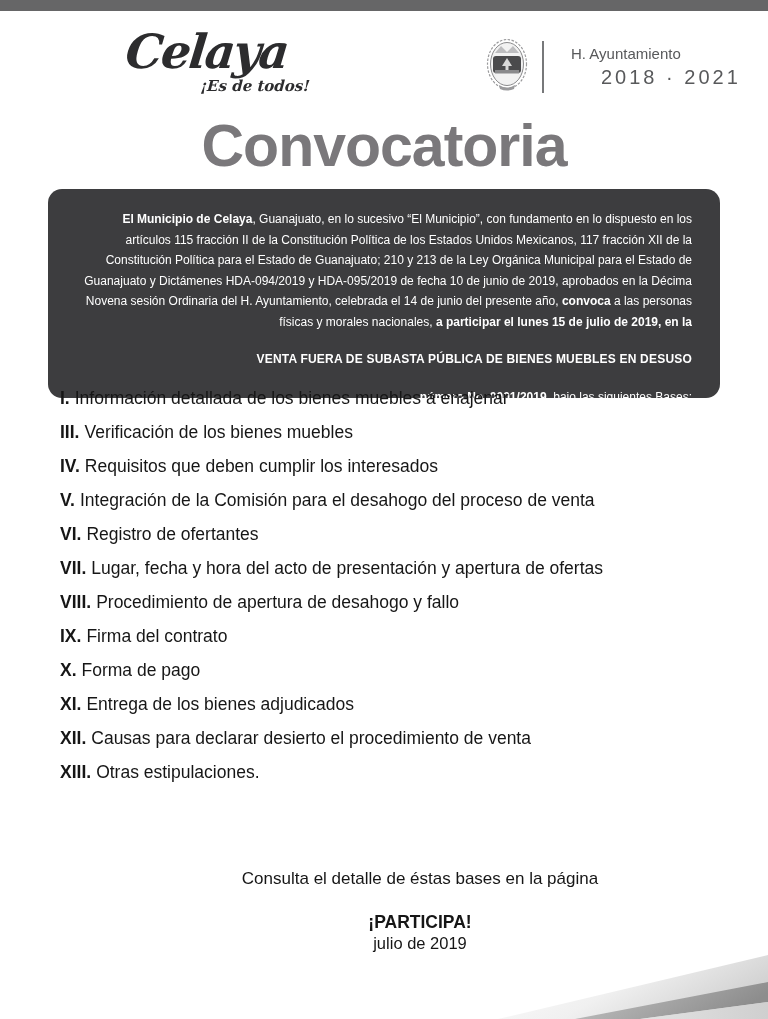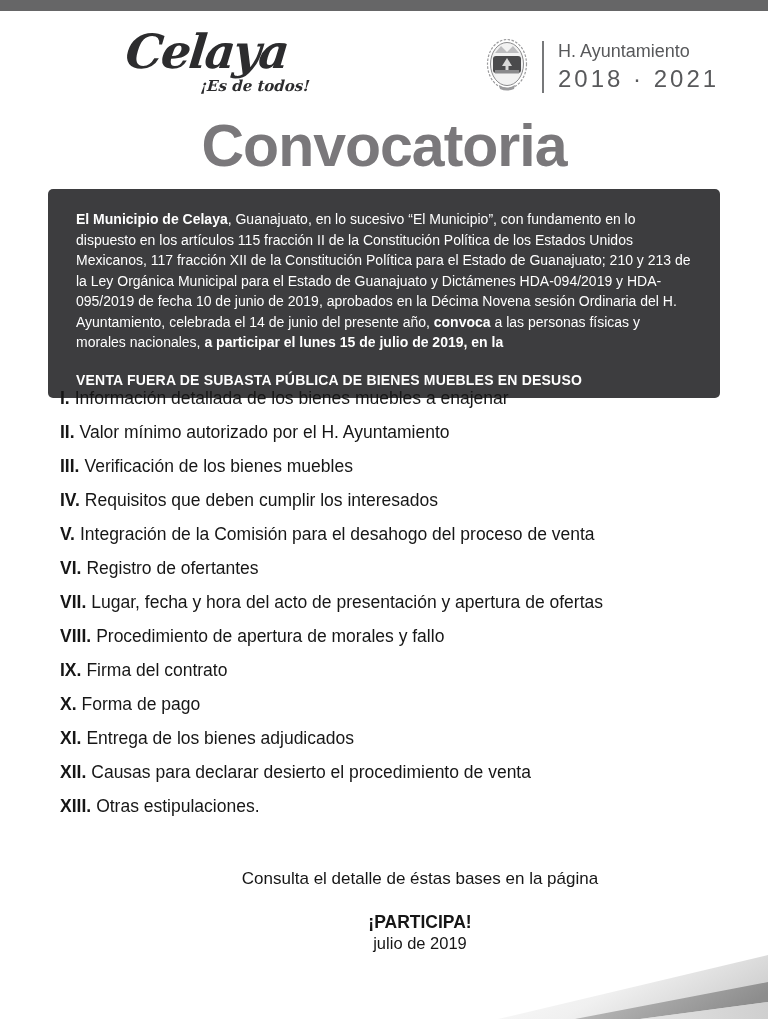--- a/index.html
+++ b/index.html
@@ -39,41 +39,41 @@
     transform:skewX(-4deg);
   }
   .crest-block{
     position:absolute;left:486px;top:37px;
     display:flex;align-items:center;gap:14px;
   }
   .crest-divider{
     width:2px;height:52px;background:#77787a;
   }
   .crest-text{color:#58595b;}
-  .crest-label{font-size:18px;line-height:1.2;}
-  .crest-years{font-size:24px;letter-spacing:3px;margin-top:3px;}
+  .crest-label{font-size:15px;line-height:1.2;margin-left:13px;}
+  .crest-years{font-size:20px;letter-spacing:3px;margin-top:3px;margin-left:43px;}
   
   .page-title{
     position:absolute;top:112px;left:0;width:768px;
     text-align:center;
     font-size:59px;font-weight:bold;
     letter-spacing:-1px;
     color:#7a787b;
   }
   
   .intro-box{
     position:absolute;left:48px;top:189px;
     width:672px;height:209px;
     box-sizing:border-box;
     background:#3d3d3f;
-    border-radius:5px;
+    border-radius:14px;
     color:#ffffff;
-    text-align:left;
+    text-align:right;
     padding:20px 28px 0 28px;
-    font-size:14px;line-height:20.5px;
+    font-size:12px;line-height:20.5px;
   }
   .intro-box .b{font-weight:bold;}
   .intro-p2{margin-top:17px;font-weight:bold;letter-spacing:.2px;}
   .intro-p3{margin-top:17px;}
   
   .bases-list{
     position:absolute;left:60px;top:387px;right:30px;
     list-style:none;margin:0;padding:0;
   }
   .bases-list li{
@@ -136,27 +136,26 @@
     <span class="b">El Municipio de Celaya</span><span>, Guanajuato, en lo sucesivo “El Municipio”, con fundamento en lo dispuesto en los artículos 115 fracción II de la Constitución Política de los Estados Unidos Mexicanos, 117 fracción XII de la Constitución Política para el Estado de Guanajuato; 210 y 213 de la Ley Orgánica Municipal para el Estado de Guanajuato y Dictámenes HDA-094/2019 y HDA-095/2019 de fecha 10 de junio de 2019, aprobados en la Décima Novena sesión Ordinaria del H. Ayuntamiento, celebrada el 14 de junio del presente año, </span><span class="b">convoca</span><span> a las personas físicas y morales nacionales, </span><span class="b">a participar el lunes 15 de julio de 2019, en la</span>
   </div>
   <div class="intro-p2">VENTA FUERA DE SUBASTA PÚBLICA DE BIENES MUEBLES EN DESUSO</div>
   <div class="intro-p3">
     <span class="b">número No. 0001/2019</span><span>, bajo las siguientes Bases:</span>
   </div>
 </div>
 
 <ul class="bases-list">
   <li><span class="numeral">I.</span><span>Información detallada de los bienes muebles a enajenar</span></li>
-  <li><span class="numeral">II.</span><span>Valor mínimo autorizado por el H. Ayuntamiento</span></li>
   <li><span class="numeral">III.</span><span>Verificación de los bienes muebles</span></li>
   <li><span class="numeral">IV.</span><span>Requisitos que deben cumplir los interesados</span></li>
   <li><span class="numeral">V.</span><span>Integración de la Comisión para el desahogo del proceso de venta</span></li>
   <li><span class="numeral">VI.</span><span>Registro de ofertantes</span></li>
   <li><span class="numeral">VII.</span><span>Lugar, fecha y hora del acto de presentación y apertura de ofertas</span></li>
-  <li><span class="numeral">VIII.</span><span>Procedimiento de apertura de morales y fallo</span></li>
+  <li><span class="numeral">VIII.</span><span>Procedimiento de apertura de desahogo y fallo</span></li>
   <li><span class="numeral">IX.</span><span>Firma del contrato</span></li>
   <li><span class="numeral">X.</span><span>Forma de pago</span></li>
   <li><span class="numeral">XI.</span><span>Entrega de los bienes adjudicados</span></li>
   <li><span class="numeral">XII.</span><span>Causas para declarar desierto el procedimiento de venta</span></li>
   <li><span class="numeral">XIII.</span><span>Otras estipulaciones.</span></li>
 </ul>
 
 <div class="footer">
   <div class="consulta-line">Consulta el detalle de éstas bases en la página</div>
   <div class="participa-line">¡PARTICIPA!</div>

